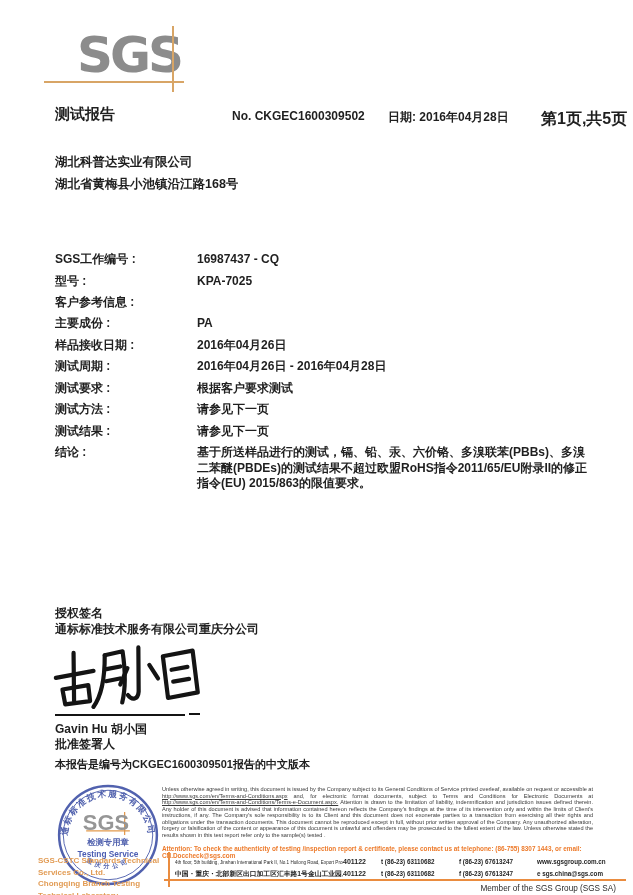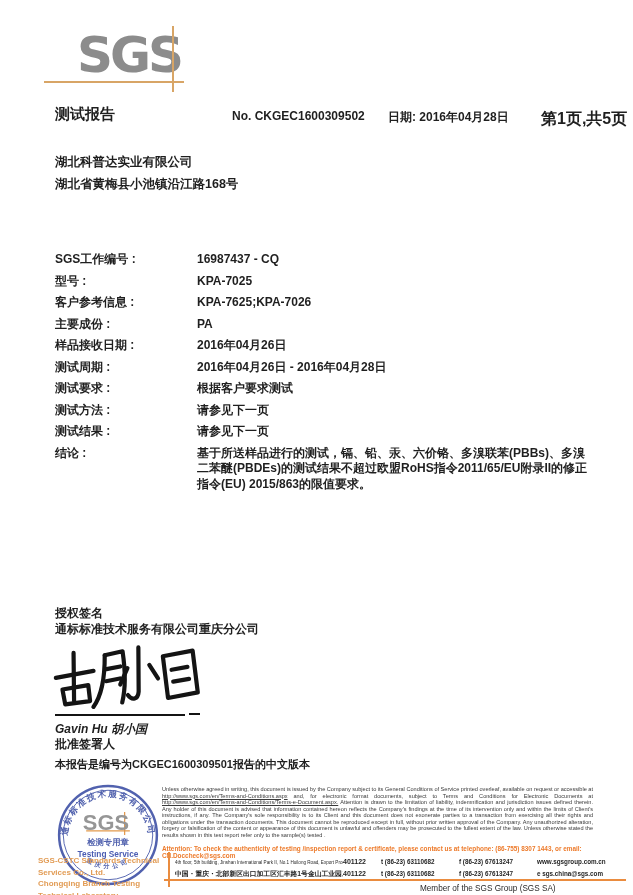--- a/index.html
+++ b/index.html
@@ -28,21 +28,21 @@
   .fields{position:absolute;left:55px;top:252px;width:537px;}
   .field-row{display:flex;margin-bottom:6px;}
   .flabel{width:142px;flex:none;font-size:12px;font-weight:700;line-height:15px;}
   .fvalue{flex:1;font-size:12px;font-weight:700;line-height:15.5px;}
 
   
   .sig-company{position:absolute;left:55px;top:605px;font-size:12px;font-weight:700;line-height:16px;}
   .signature-svg{position:absolute;left:50px;top:642px;}
   .sig-line{position:absolute;left:55px;top:714px;width:130px;height:2px;background:#141414;}
   .sig-dash{position:absolute;left:189px;top:713px;width:11px;height:2px;background:#141414;}
-  .signer{position:absolute;left:55px;top:721px;font-size:12px;font-weight:600;font-style:italic;}
+  .signer{position:absolute;left:55px;top:721px;font-size:12px;font-weight:600;}
   .signer-role{position:absolute;left:55px;top:736px;font-size:12px;font-weight:700;}
   .version-note{position:absolute;left:55px;top:757px;font-size:11px;font-weight:700;}
 
   
   .stamp{position:absolute;left:56px;top:783px;width:104px;height:104px;opacity:.93;}
   .footer-company{position:absolute;left:38px;top:855px;width:132px;font-size:8px;font-weight:700;
         color:#e29c55;line-height:11.5px;z-index:3;}
   .disclaimer{position:absolute;left:162px;top:786px;width:431px;font-size:5.6px;line-height:6.5px;
         text-align:justify;color:#3a3a3a;}
   .disclaimer u{text-decoration:underline;}
@@ -51,21 +51,21 @@
   .addr-rows{position:absolute;left:175px;top:858px;width:450px;}
   .addr-row{display:flex;align-items:baseline;height:11px;white-space:nowrap;}
   .a-addr{flex:1;overflow:hidden;}
   .addr-row.en .a-addr{font-size:4.6px;color:#2c2c2c;}
   .addr-row.cn .a-addr{font-size:6.8px;font-weight:700;color:#1d1d1d;}
   .a-zip{width:38px;flex:none;font-size:7px;font-weight:700;}
   .a-tel,.a-fax{width:78px;flex:none;font-size:6.3px;font-weight:600;}
   .a-last{width:88px;flex:none;font-size:6.3px;font-weight:600;}
   .vline-footer{position:absolute;left:168px;top:852px;width:2px;height:35px;background:#ea8c3f;}
   .hline-footer{position:absolute;left:164px;top:879px;width:462px;height:2px;background:#ea8c3f;}
-  .member{position:absolute;left:420px;top:884px;width:196px;font-size:8.2px;color:#2a2a2a;}
+  .member{position:absolute;left:420px;top:884px;width:196px;font-size:8.2px;color:#2a2a2a;text-align:right;}
 </style>
 </head>
 <body>
 
 <div class="page">
 
   <div class="sgs-logo-text">SGS</div>
   <div class="logo-vline"></div>
   <div class="logo-hline"></div>
 
@@ -84,21 +84,20 @@
       <div class="field-row">
         <span class="flabel">SGS工作编号 :</span>
         <span class="fvalue">16987437 - CQ</span>
       </div>
       <div class="field-row">
         <span class="flabel">型号 :</span>
         <span class="fvalue">KPA-7025</span>
       </div>
       <div class="field-row">
         <span class="flabel">客户参考信息 :</span>
-        <span class="fvalue">KPA-7625;KPA-7026</span>
       </div>
       <div class="field-row">
         <span class="flabel">主要成份 :</span>
         <span class="fvalue">PA</span>
       </div>
       <div class="field-row">
         <span class="flabel">样品接收日期 :</span>
         <span class="fvalue">2016年04月26日</span>
       </div>
       <div class="field-row">

